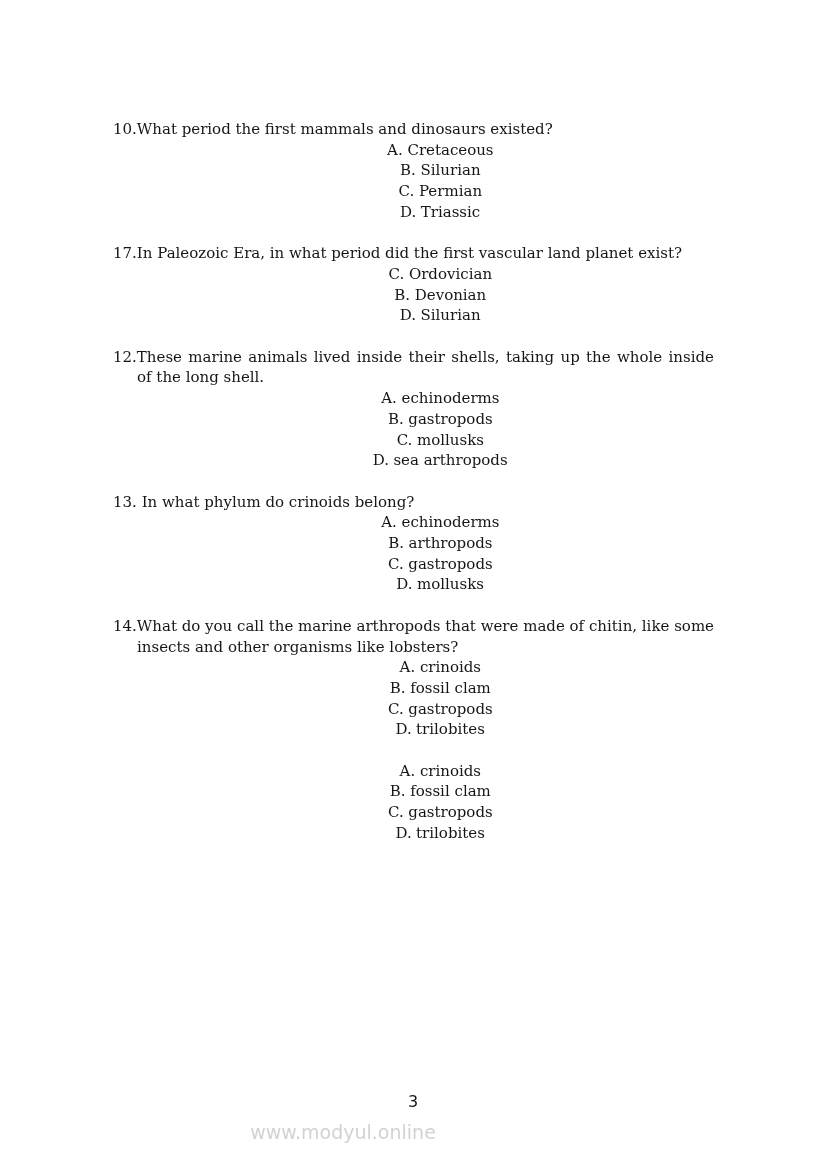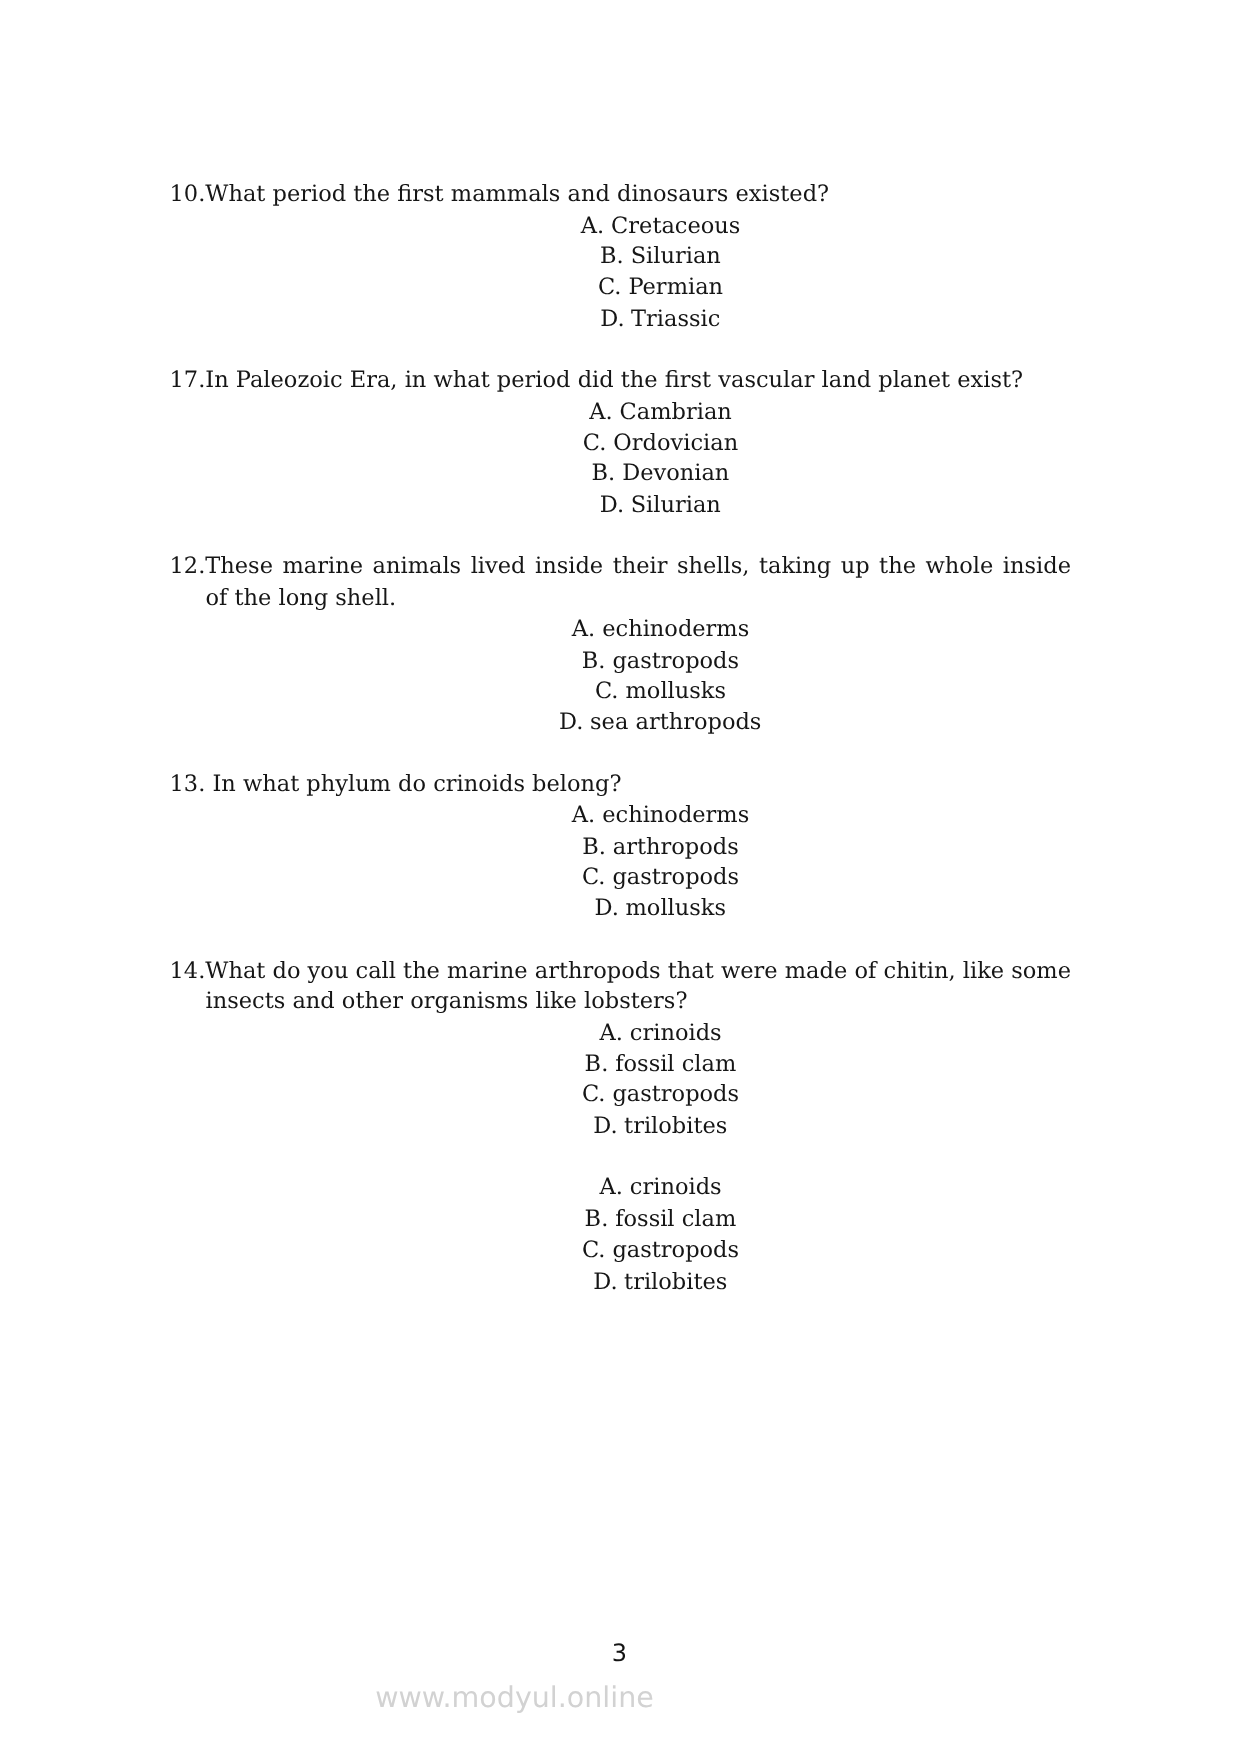--- a/index.html
+++ b/index.html
@@ -58,21 +58,20 @@
       <div class="option"><span class="opt-letter">A.</span><span>Cretaceous</span></div>
       <div class="option"><span class="opt-letter">B.</span><span>Silurian</span></div>
       <div class="option"><span class="opt-letter">C.</span><span>Permian</span></div>
       <div class="option"><span class="opt-letter">D.</span><span>Triassic</span></div>
     </div>
   </div>
 
   <div class="question">
     <div class="q-line"><span class="q-num">17.</span><span>In Paleozoic Era, in what period did the first vascular land planet exist?</span></div>
     <div class="options">
-      <div class="option"><span class="opt-letter">A.</span><span>Cambrian</span></div>
       <div class="option"><span class="opt-letter">C.</span><span>Ordovician</span></div>
       <div class="option"><span class="opt-letter">B.</span><span>Devonian</span></div>
       <div class="option"><span class="opt-letter">D.</span><span>Silurian</span></div>
     </div>
   </div>
 
   <div class="question">
     <div class="q-line"><span class="q-num">12.</span><span>These marine animals lived inside their shells, taking up the whole inside of the long shell.</span></div>
     <div class="options">
       <div class="option"><span class="opt-letter">A.</span><span>echinoderms</span></div>

